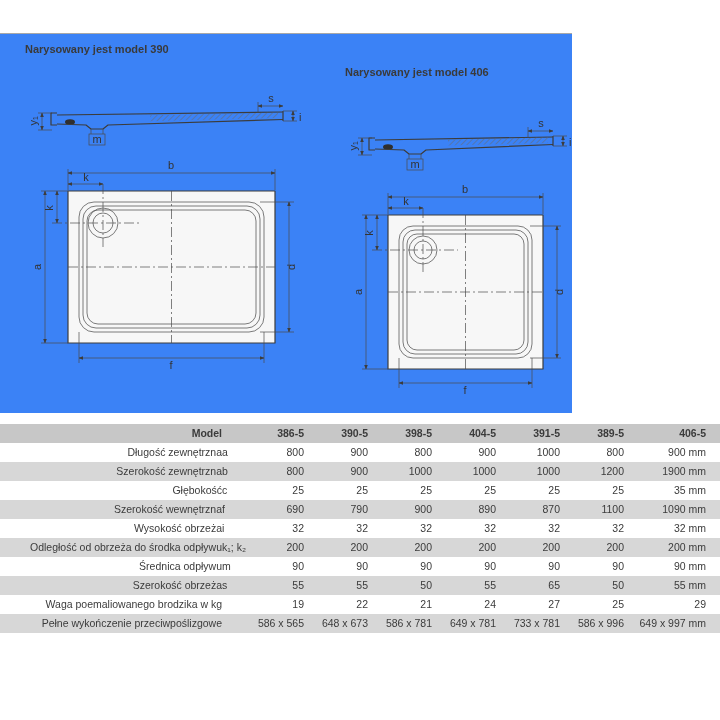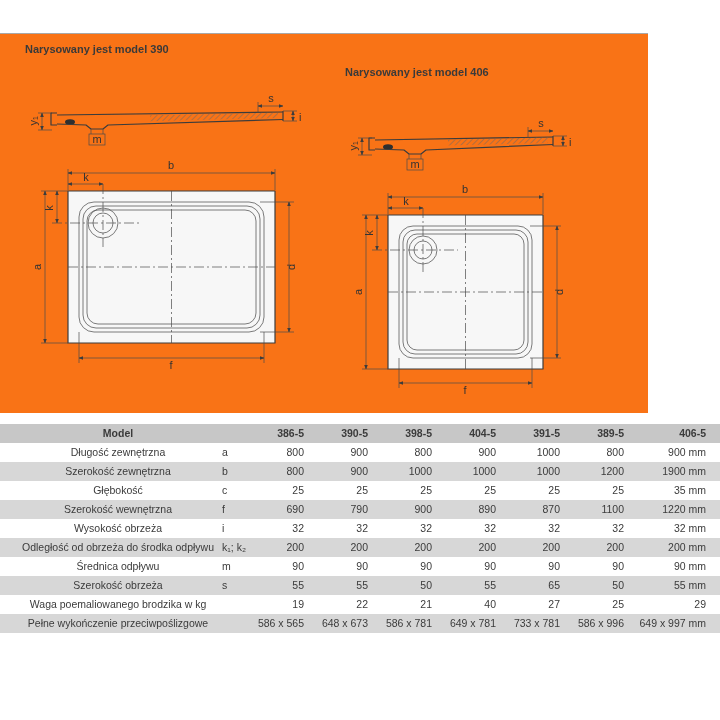--- a/index.html
+++ b/index.html
@@ -3,22 +3,22 @@
 <meta charset="utf-8">
 <style>
   html,body { margin:0; padding:0; }
   body {
     width:720px; height:720px; background:#ffffff; position:relative;
     font-family:"Liberation Sans","DejaVu Sans",sans-serif;
     color:#3b3b3b; overflow:hidden;
   }
   
   .panel {
-    position:absolute; left:0; top:33px; width:648px; height:380px;
-    background:#f97316; border-top:1px solid #a8a8a8; box-sizing:border-box;
+    position:absolute; left:0; top:33px; width:572px; height:380px;
+    background:#3b82f6; border-top:1px solid #a8a8a8; box-sizing:border-box;
   }
   .panel svg { display:block; }
   .dtitle { font-size:11px; font-weight:bold; fill:#3a3a3a; }
   .dim-label { font-size:11px; fill:#333; }
   .ol  { stroke:#3c3c3c; stroke-width:1.2; fill:none; stroke-linejoin:round; }
   .rim { stroke:#5a5a5a; stroke-width:0.8; fill:none; }
   .ext { stroke:#4a4a4a; stroke-width:0.7; fill:none; }
   .dim { stroke:#4a4a4a; stroke-width:0.7; fill:none; }
   .cl  { stroke:#4a4a4a; stroke-width:0.7; fill:none; stroke-dasharray:10 3 2 3; }
   .tray { fill:#f7f7f7; }
@@ -27,21 +27,21 @@
     position:absolute; top:424px; left:0; width:720px;
     border-collapse:collapse; table-layout:fixed; font-size:10.5px; color:#3b3b3b;
   }
   .spec th, .spec td {
     height:19px; padding:0; line-height:19px; vertical-align:middle;
     white-space:nowrap; overflow:hidden; font-weight:normal;
   }
   .spec thead tr { background:#c7c7c7; }
   .spec thead th { font-weight:bold; }
   .spec tbody tr:nth-child(even) { background:#d7d7d7; }
-  .lbl { text-align:center; padding-left:14px !important; }
+  .lbl { text-align:right; padding-left:14px !important; }
   .sym { text-align:left; }
   .num { text-align:right; }
   .last { padding-right:14px !important;text-align:right; }
 </style>
 </head>
 <body>
 
 <div class="panel">
 <svg width="648" height="380" viewBox="0 0 648 380">
   <defs>
@@ -295,21 +295,21 @@
       </tr>
       <tr>
         <td class="lbl">Szerokość wewnętrzna</td>
         <td class="sym">f</td>
         <td class="num">690</td>
         <td class="num">790</td>
         <td class="num">900</td>
         <td class="num">890</td>
         <td class="num">870</td>
         <td class="num">1100</td>
-        <td class="num last">1220 mm</td>
+        <td class="num last">1090 mm</td>
       </tr>
       <tr>
         <td class="lbl">Wysokość obrzeża</td>
         <td class="sym">i</td>
         <td class="num">32</td>
         <td class="num">32</td>
         <td class="num">32</td>
         <td class="num">32</td>
         <td class="num">32</td>
         <td class="num">32</td>
@@ -347,21 +347,21 @@
         <td class="num">65</td>
         <td class="num">50</td>
         <td class="num last">55 mm</td>
       </tr>
       <tr>
         <td class="lbl">Waga poemaliowanego brodzika w kg</td>
         <td class="sym"></td>
         <td class="num">19</td>
         <td class="num">22</td>
         <td class="num">21</td>
-        <td class="num">40</td>
+        <td class="num">24</td>
         <td class="num">27</td>
         <td class="num">25</td>
         <td class="num last">29</td>
       </tr>
       <tr>
         <td class="lbl">Pełne wykończenie przeciwpoślizgowe</td>
         <td class="sym"></td>
         <td class="num">586 x 565</td>
         <td class="num">648 x 673</td>
         <td class="num">586 x 781</td>

